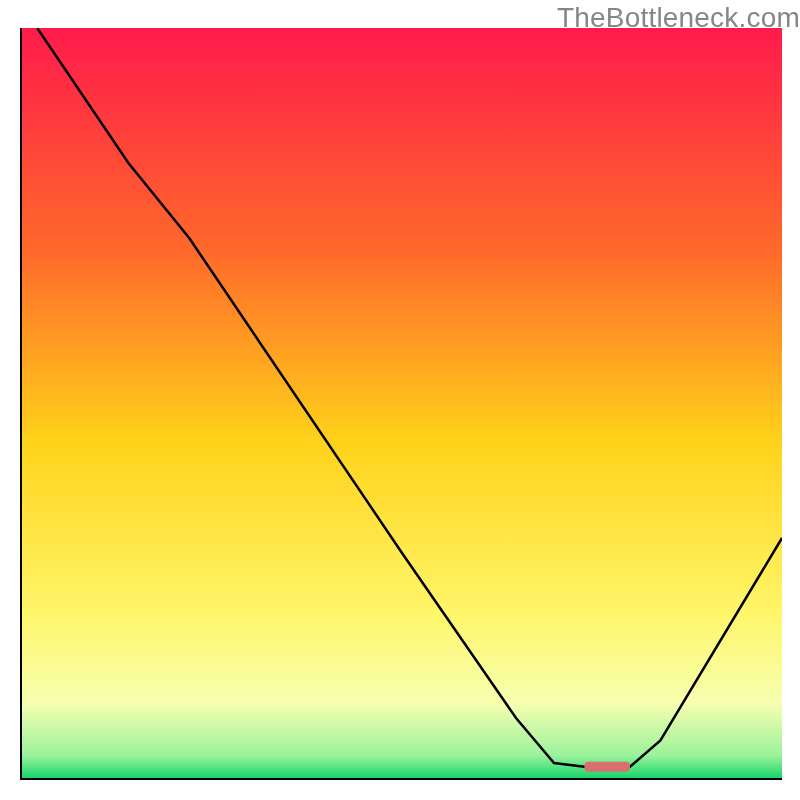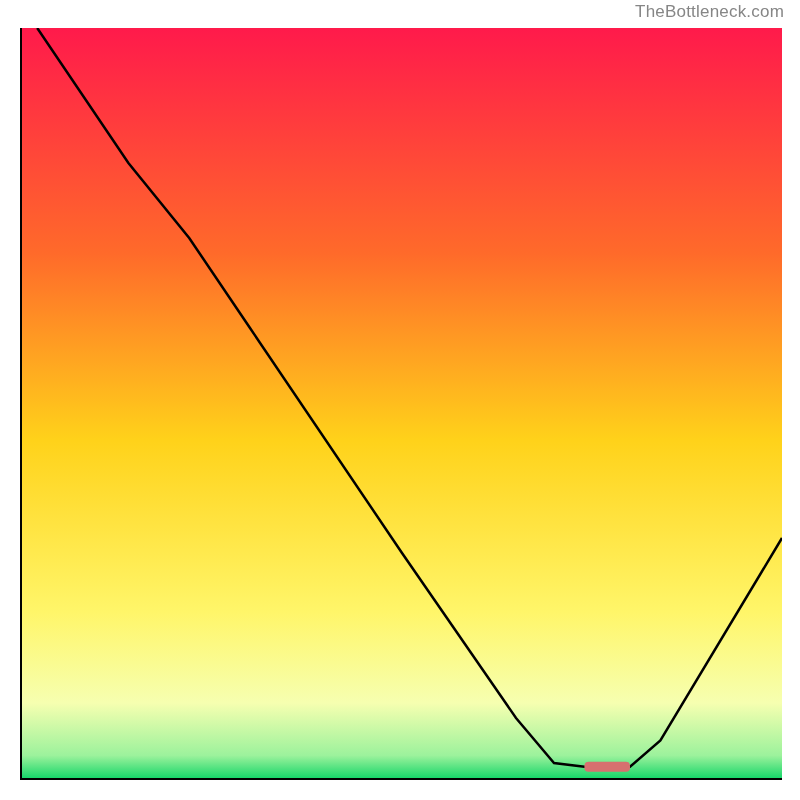--- a/index.html
+++ b/index.html
@@ -1,17 +1,17 @@
 <!DOCTYPE html>
 <html><head>
 <meta charset="utf-8">
 <style>
   html,body{margin:0;padding:0;width:800px;height:800px;background:#fff;font-family:Arial,Helvetica,sans-serif}
   .stage{position:relative;width:800px;height:800px}
-  .watermark{position:absolute;top:2px;right:16px;font-size:17px;color:#868686;font-weight:500;letter-spacing:.2px}
+  .watermark{position:absolute;top:2px;right:0;font-size:28px;color:#868686;font-weight:500;letter-spacing:.2px}
   .plot{position:absolute;left:20px;top:28px;width:760px;height:750px;border-left:2px solid #000;border-bottom:2px solid #000;overflow:hidden}
 </style>
 </head>
 <body>
 
 <div class="stage">
   <div class="watermark">TheBottleneck.com</div>
 
   <div class="plot">
     <svg viewBox="0 0 760 750" width="760" height="750" preserveAspectRatio="none">

